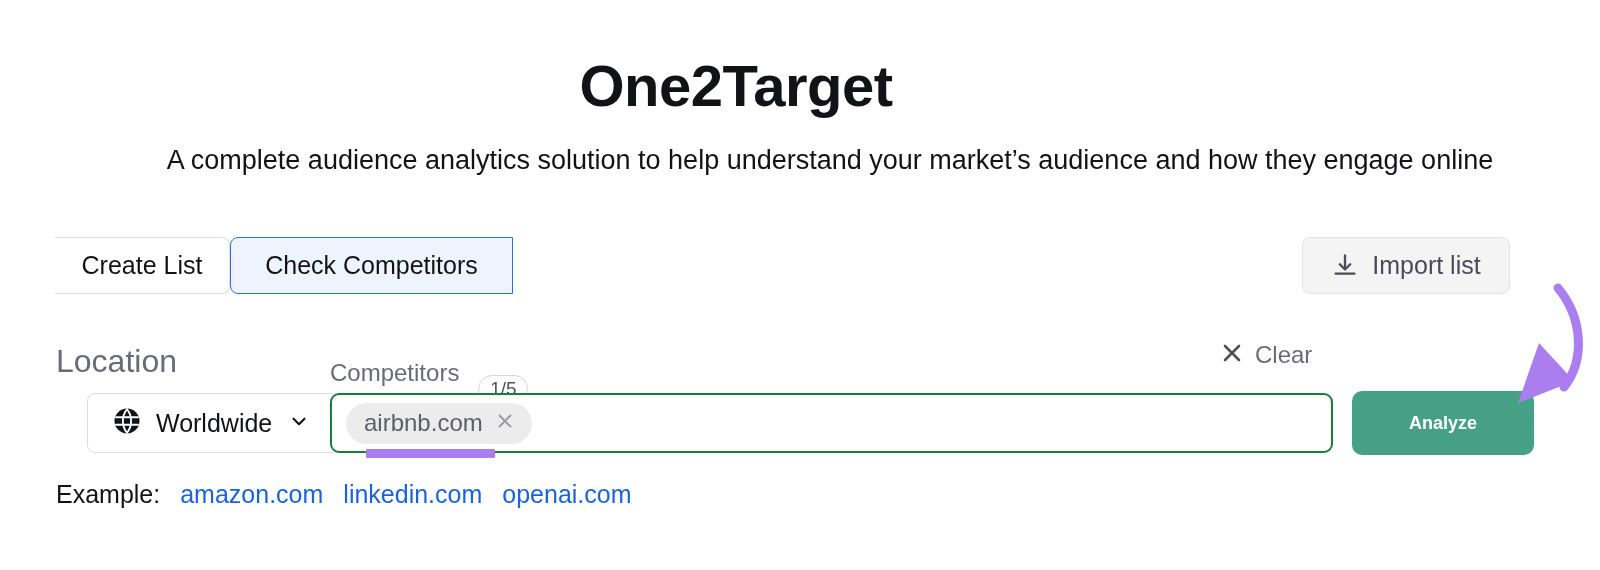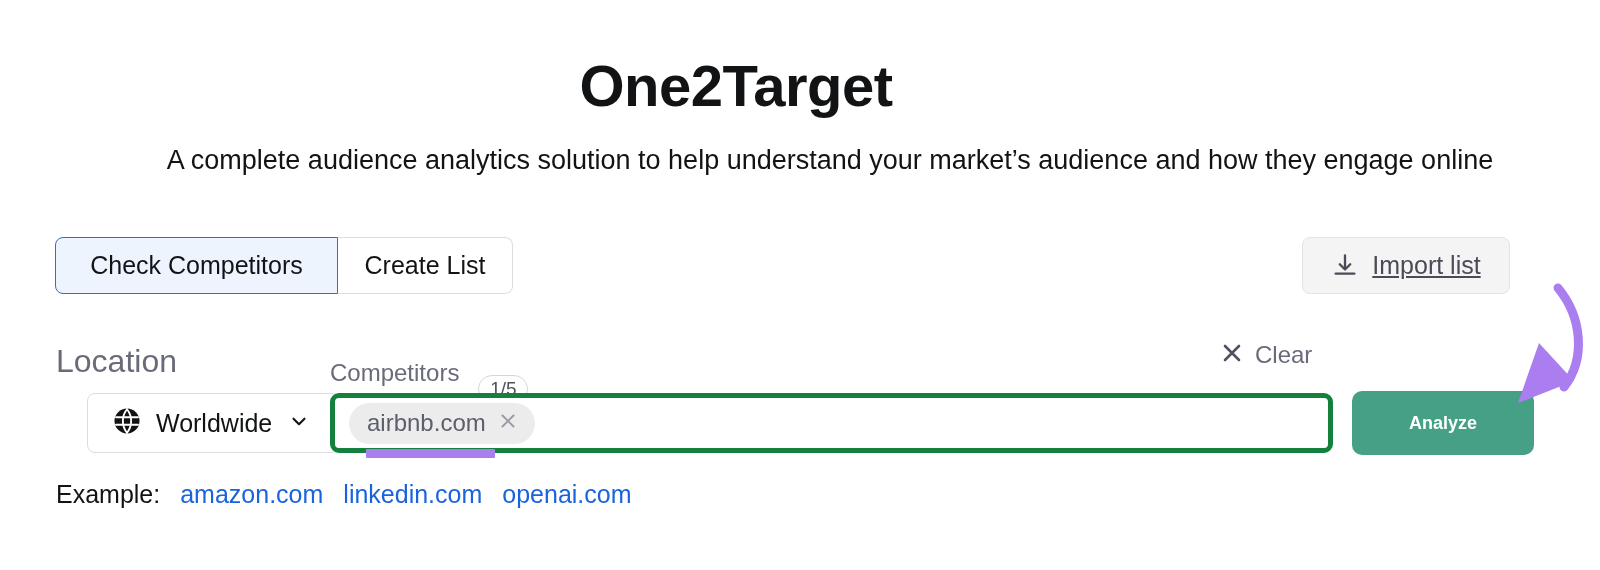--- a/index.html
+++ b/index.html
@@ -91,21 +91,20 @@
     border-radius: 8px;
     display: flex;
     align-items: center;
     justify-content: center;
     gap: 13px;
     cursor: pointer;
   }
   .import-label {
     font-size: 25px;
     color: #4a4b57;
-    text-decoration: underline;
   }
   .icon-download { display: block; }
 
   
   .label-location {
     position: absolute;
     left: 56px;
     top: 343px;
     font-size: 32px;
     color: #6a6b79;
@@ -178,21 +177,21 @@
 
   
   .competitors-input {
     position: absolute;
     left: 330px;
     top: 393px;
     width: 1003px;
     height: 60px;
     box-sizing: border-box;
     background: #ffffff;
-    border: 5px solid #15803d;
+    border: 2px solid #15803d;
     border-radius: 9px;
     display: flex;
     align-items: center;
     padding-left: 14px;
     cursor: text;
   }
   .tag {
     display: flex;
     align-items: center;
     gap: 11px;
@@ -269,25 +268,25 @@
     pointer-events: none;
   }
 </style>
 </head>
 <body>
 
 <div class="page-title">One2Target</div>
 <div class="page-subtitle">A complete audience analytics solution to help understand your market’s audience and how they engage online</div>
 
 <div class="tabs">
+  <div class="tab tab-last">
+    <span>Create List</span>
+  </div>
   <div class="tab tab-first active">
     <span>Check Competitors</span>
-  </div>
-  <div class="tab tab-last">
-    <span>Create List</span>
   </div>
 </div>
 
 <div class="import-btn">
   <span>
     <svg class="icon-download" width="28" height="28" viewBox="0 0 24 24" fill="none" stroke="#4a4b57" stroke-width="2" stroke-linecap="round" stroke-linejoin="round">
       <path d="M12 3v11"></path>
       <path d="M7.5 10.5L12 15l4.5-4.5"></path>
       <path d="M4 18.5h16"></path>
     </svg>

